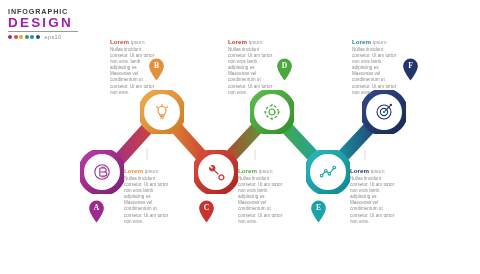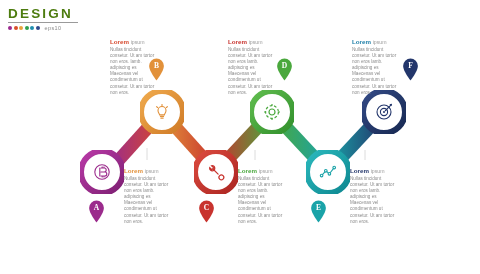--- a/index.html
+++ b/index.html
@@ -32,21 +32,21 @@
   .logo-line1 {
     font-size: 7.2px;
     letter-spacing: 0.9px;
     color: #3b3b3b;
     font-weight: bold;
     line-height: 9px;
   }
   .logo-line2 {
     font-size: 13.5px;
     letter-spacing: 2.2px;
-    color: #4d7c0f;
+    color: #a21caf;
     font-weight: bold;
     line-height: 15px;
     margin-top: -1px;
   }
   .logo-rule {
     width: 70px;
     height: 1px;
     background: #9a9a9a;
     margin-top: 1px;
   }
@@ -141,20 +141,21 @@
     color: #cfcfcf;
     letter-spacing: 0.3px;
   }
 </style>
 </head>
 <body>
 
 <div id="stage">
 
   <div class="logo">
+    <div class="logo-line1">INFOGRAPHIC</div>
     <div class="logo-line2">DESIGN</div>
     <div class="logo-rule"></div>
     <div class="logo-bottom">
       <div class="logo-dots">
         <i style="background:#9c2a8f"></i>
         <i style="background:#d94f2b"></i>
         <i style="background:#e8a33d"></i>
         <i style="background:#2f9f4e"></i>
         <i style="background:#1f8fae"></i>
         <i style="background:#2f4a8c"></i>

